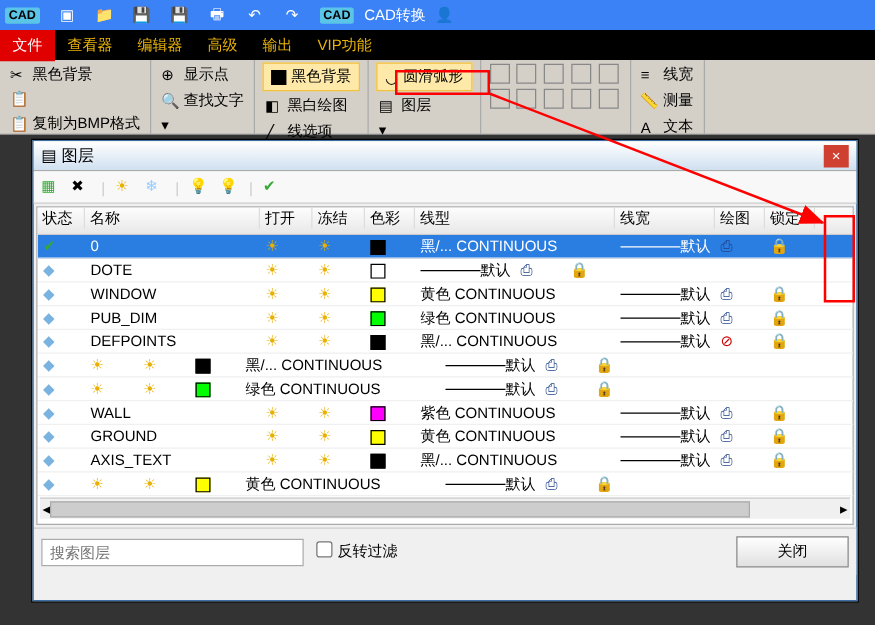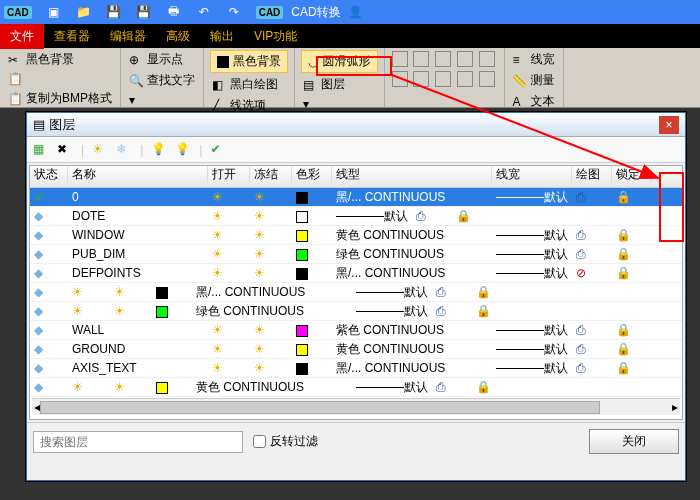--- a/index.html
+++ b/index.html
@@ -32,21 +32,21 @@
 .trow{display:flex;height:19px;align-items:center;border-bottom:1px solid #f0f0f0}
 .trow.sel{background:#2a7de1;color:#fff}
 .trow .td{padding:0 4px;overflow:hidden;white-space:nowrap}
 .c-state{width:38px}.c-name{width:140px}.c-open{width:42px}.c-freeze{width:42px}.c-color{width:40px}.c-ltype{width:160px}.c-lw{width:80px}.c-plot{width:40px}.c-lock{width:40px}
 .swatch{width:12px;height:12px;border:1px solid #000;display:inline-block;vertical-align:middle}
 .sun{color:#e8b000}.flake{color:#9cf}.cloud{color:#7ab2e0}
 .hscroll{height:17px;background:#f0f0f0;border-top:1px solid #ccc;display:flex;align-items:center;padding:0 2px;margin:0 2px}
 .hscroll .thumb{height:13px;width:560px;background:#cdcdcd;border:1px solid #aaa}
 .dlg-foot{height:38px;display:flex;align-items:center;padding:6px;gap:10px;border-top:1px solid #ccc;background:#f0f0f0}
 .search-box{width:210px;height:22px;border:1px solid #aaa;padding:2px 6px;color:#888}
-.chk{display:flex;align-items:center;gap:4px}
+.chk{display:flex;align-items:flex-start;gap:4px}
 .btn{margin-left:auto;padding:3px 32px;border:1px solid #888;background:linear-gradient(#fff,#e0e0e0);cursor:pointer}
 .red-box{position:absolute;border:2px solid red;pointer-events:none}
 .arrow-line{position:absolute;pointer-events:none}
 .lwline{display:inline-block;width:48px;border-top:1.5px solid #000;vertical-align:middle}
 .trow.sel .lwline{border-color:#fff}
 .lock-ico{color:#2a7de1}
 .plot-ico{color:#248}
 </style>
 </head>
 <body>

